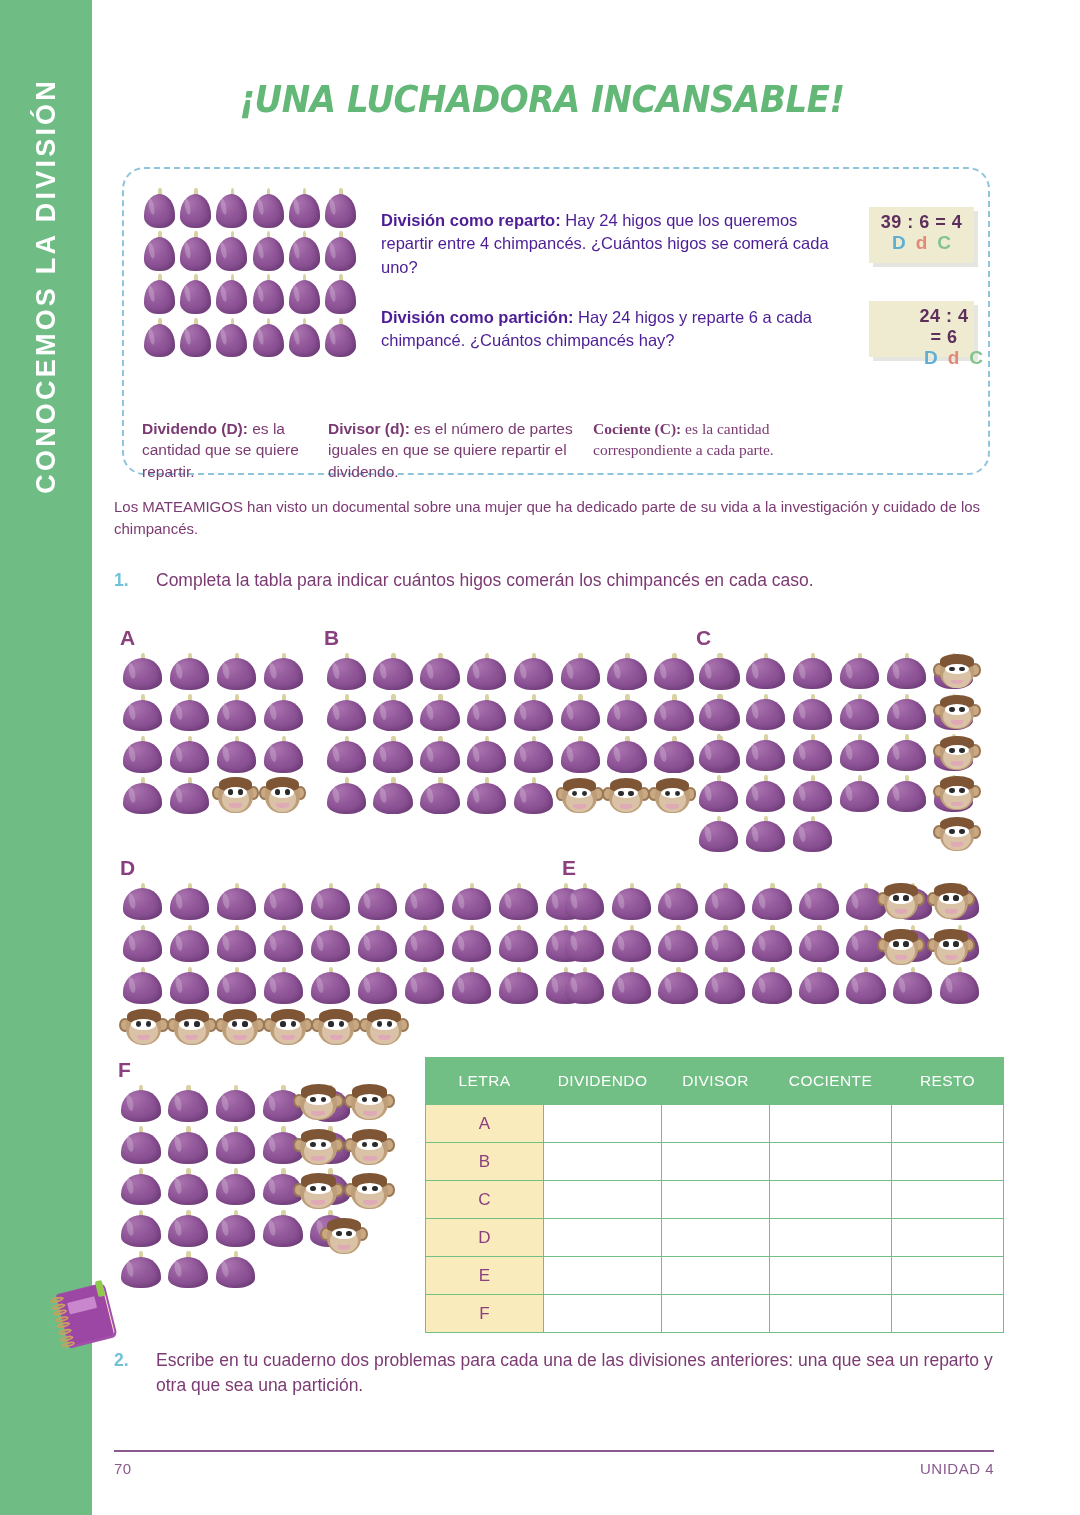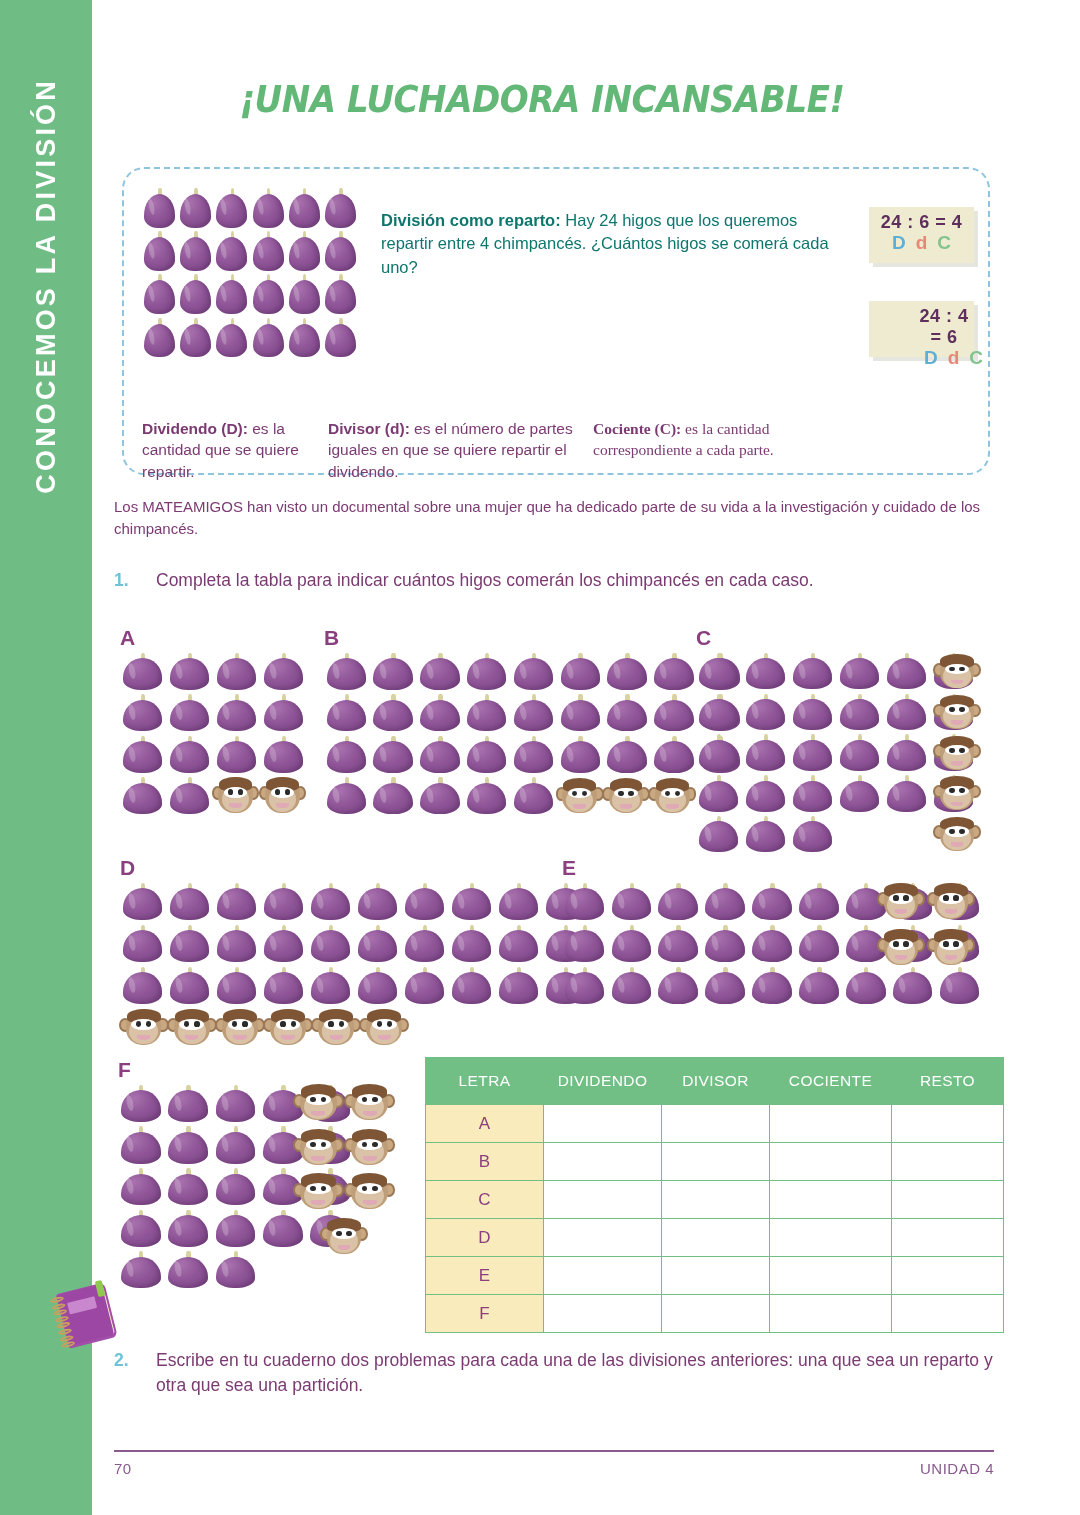--- a/index.html
+++ b/index.html
@@ -169,21 +169,21 @@
     left: 18px; top: 18px;
     width: 216px; height: 172px;
     grid-template-columns: repeat(6, 1fr);
     grid-template-rows: repeat(4, 1fr);
     gap: 1px;
   }
   .cb-text {
     position: absolute;
     font-size: 16.5px;
     line-height: 1.42;
-    color: #0f766e;
+    color: #4c1d95;
   }
   .cb-text b { font-weight: 700; }
   .cb-text-1 { left: 257px; top: 40px; width: 470px; }
   .cb-text-2 { left: 257px; top: 137px; width: 470px; }
 
   .eqbox {
     position: absolute;
     width: 105px;
     height: 56px;
     background: #EFEBD0;
@@ -572,23 +572,26 @@
         <div class="fig">
           <div class="stem"></div>
           <div class="body"></div>
         </div>
       </div>
 
     <div class="cb-text cb-text-1">
       <b>División como reparto:</b><span> Hay 24 higos que los queremos repartir entre 4 chimpancés. ¿Cuántos higos se comerá cada uno?</span>
     </div>
 
+    <div class="cb-text cb-text-2">
+      <b>División como partición:</b><span> Hay 24 higos y reparte 6 a cada chimpancé. ¿Cuántos chimpancés hay?</span>
+    </div>
 
     <div class="eqbox eqbox-1">
-      <div class="eq">24 : 6 = 4</div>
+      <div class="eq">39 : 6 = 4</div>
       <div class="labels"><span class="d1">D</span><span class="d2">d</span><span class="c">C</span></div>
     </div>
 
     <div class="eqbox eqbox-2">
       <div class="eq">24 : 4 = 6</div>
       <div class="labels"><span class="d1">D</span><span class="d2">d</span><span class="c">C</span></div>
     </div>
 
     <div class="defs">
       <div class="def def-0">

